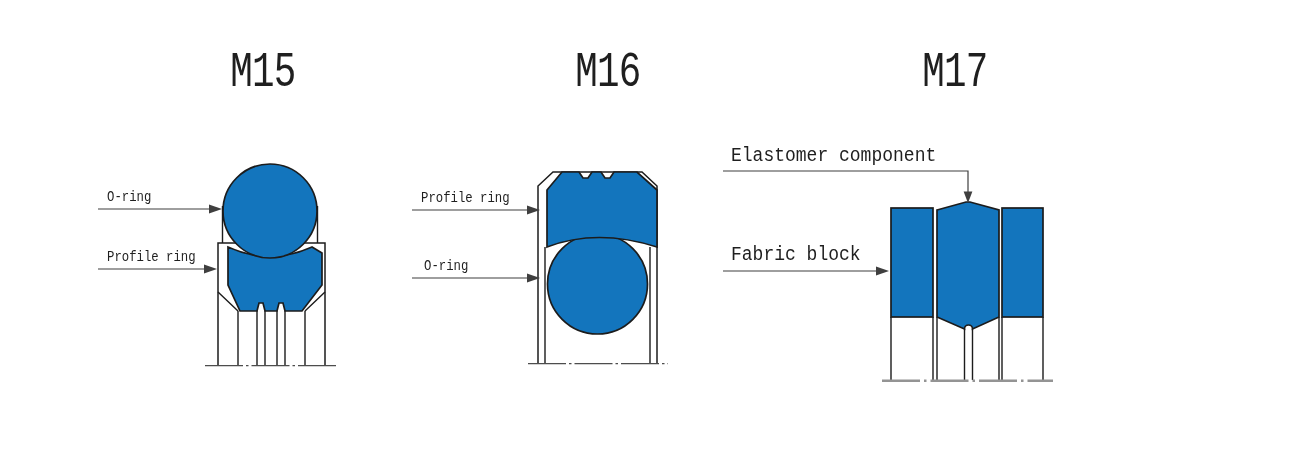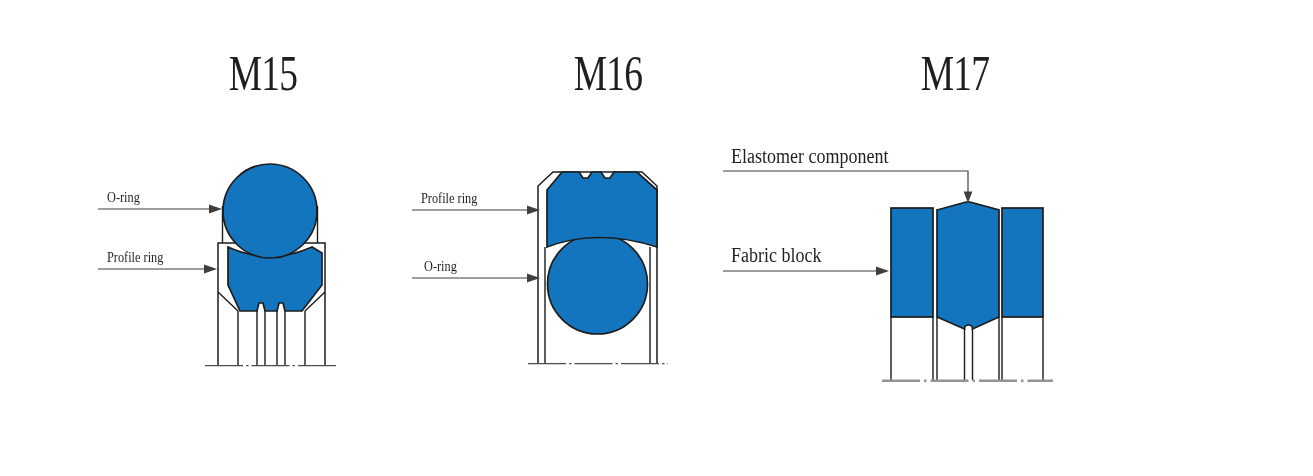--- a/index.html
+++ b/index.html
@@ -1,18 +1,18 @@
 <!DOCTYPE html>
 <html style="--part-blue: #1375BD; --outline: #1C1C1C; --leader: #3F3F3F; --baseline-dark: #4D4D4D; --baseline-light: #949494; --text: #1F1F1F; --background: #FFFFFF;"><head>
 <meta charset="utf-8">
 <style>
   html,body{margin:0;padding:0;background:#ffffff;}
   .stage{
     position:relative;width:1313px;height:476px;background:#ffffff;overflow:hidden;
-    font-family:Liberation Serif, serif;
+    font-family:Liberation Mono, monospace;
   }
   .stage svg{position:absolute;left:0;top:0;}
   .title{
     position:absolute;width:120px;text-align:center;
     font-size:50px;font-weight:500;line-height:1;color:var(--text,#1f1f1f);
     transform:scaleX(0.75);transform-origin:center;letter-spacing:-1px;white-space:nowrap;
   }
   .callout{
     position:absolute;white-space:nowrap;line-height:1;color:var(--text,#1f1f1f);
     transform-origin:left bottom;

